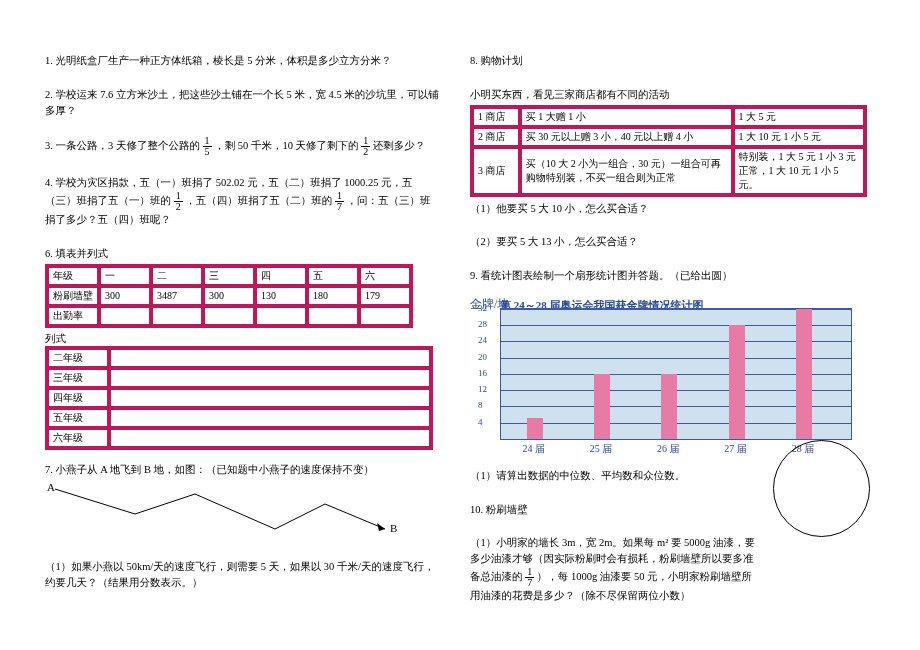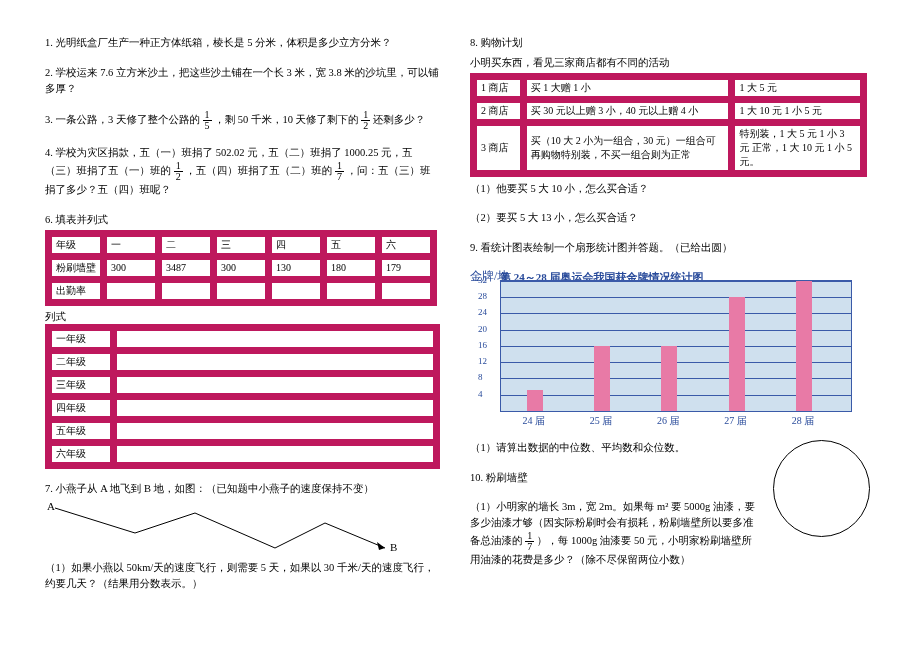--- a/index.html
+++ b/index.html
@@ -16,32 +16,32 @@
   .page {
     display: flex;
     width: 100%;
   }
   .col {
     padding: 35px 20px 10px 45px;
     width: 50%;
     box-sizing: border-box;
   }
   .col.right { padding-left: 10px; padding-right: 53px; }
-  .q { margin-bottom: 14px; line-height: 1.5; }
+  .q { margin-bottom: 14px; line-height: 1.5; margin-top: 18px; }
   .frac {
     display: inline-block;
     vertical-align: middle;
     text-align: center;
     line-height: 1;
     font-size: 10px;
   }
   .frac .num { display:block; border-bottom:1px solid #000; padding:0 2px;}
   .frac .den { display:block; padding:0 2px;}
   table { border-collapse: collapse; font-size: 10px; }
-  td, th { border: 7px solid #be185d; padding: 1px 4px; text-align: left; }
+  td, th { border: 4px solid #be185d; padding: 1px 4px; text-align: left; }
   .t1 td { min-width: 40px; height: 14px; }
   .t2 td { height: 14px; }
   .t2 td.labcell { width: 50px; }
   .t2 td.valcell { width: 310px; }
   .t3 td.c1 { width: 42px; }
   .t3 td.c2 { width: 245px; }
   .t3 td.c3 { width: 145px; }
   .chart-wrap { position: relative; width: 390px; height: 160px; }
   .chart-title { text-align: left; font-size: 11px; color: #294b9b; font-weight: bold; }
   .ylabel { position:absolute; left:0; top:-2px; font-size:12px; color:#294b9b;}
@@ -60,21 +60,21 @@
   }
   .svgpath { width: 360px; height: 60px; }
 </style>
 </head>
 <body>
 
 <div class="page">
 
   <div class="col left">
     <div class="q">1. 光明纸盒厂生产一种正方体纸箱，棱长是 5 分米，体积是多少立方分米？</div>
-    <div class="q">2. 学校运来 7.6 立方米沙土，把这些沙土铺在一个长 3 米，宽 3.8 米的沙坑里，可以铺多厚？</div>
+    <div class="q">2. 学校运来 7.6 立方米沙土，把这些沙土铺在一个长 5 米，宽 4.5 米的沙坑里，可以铺多厚？</div>
 
     <div class="q">
       <span>3. 一条公路，3 天修了整个公路的</span>
       <span class="frac">
         <span class="num">1</span>
         <span class="den">5</span>
       </span>
       <span>，剩 50 千米，10 天修了剩下的</span>
       <span class="frac">
         <span class="num">1</span>
@@ -127,24 +127,20 @@
         <td></td>
             <td></td>
             <td></td>
       </tr>
     </tbody>
       </table>
 
     <div style="margin-top:4px;">列式</div>
     <table class="t2">
       <tbody>
-          <tr>
-            <td class="labcell">一年级</td>
-            <td class="valcell"></td>
-          </tr>
       <tr>
             <td class="labcell">二年级</td>
             <td class="valcell"></td>
           </tr>
       <tr>
             <td class="labcell">三年级</td>
             <td class="valcell"></td>
           </tr>
       <tr>
             <td class="labcell">四年级</td>

